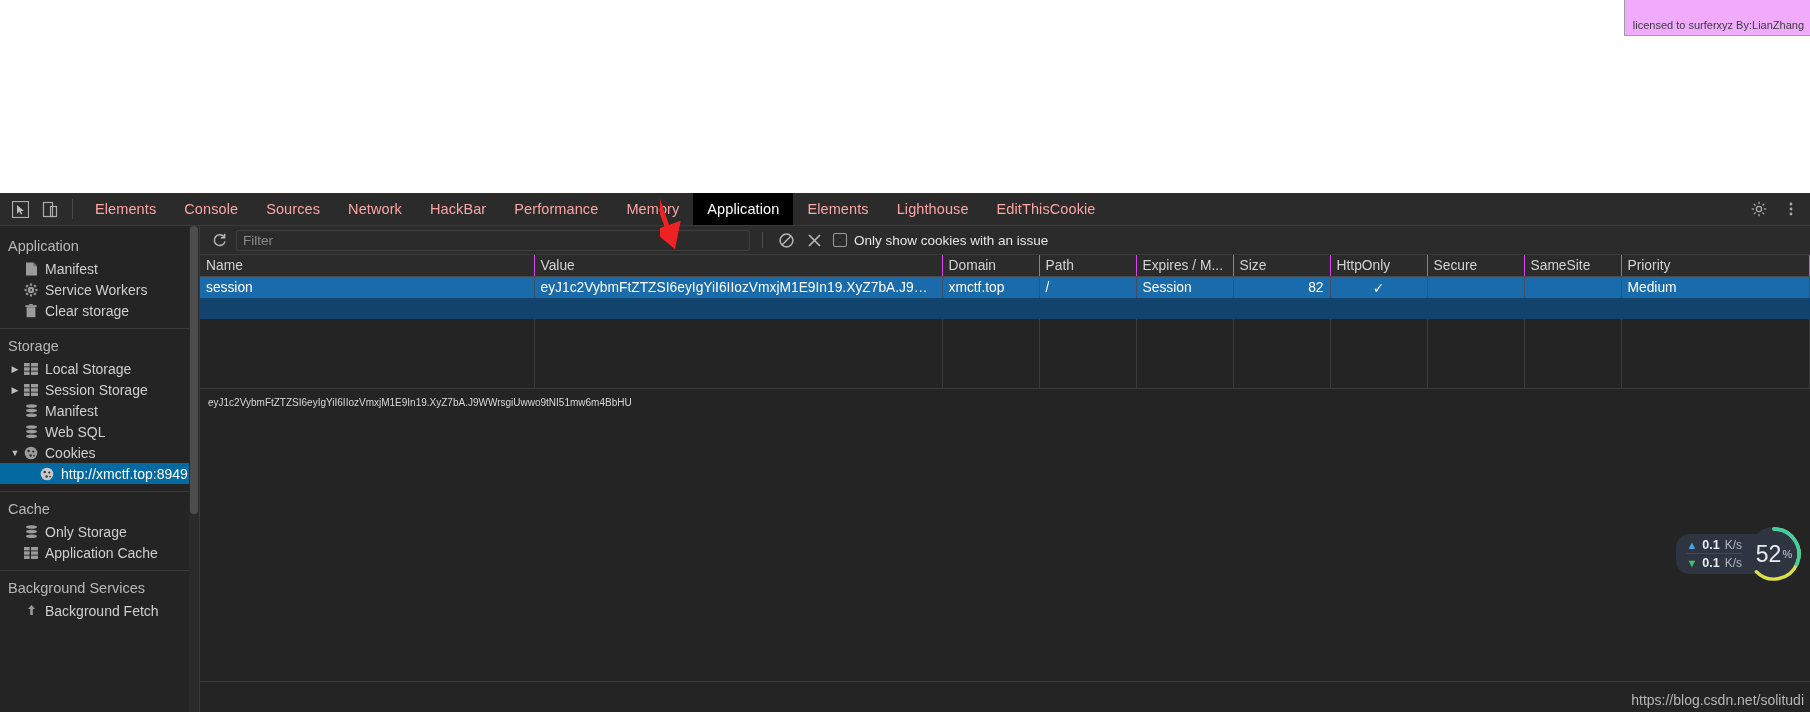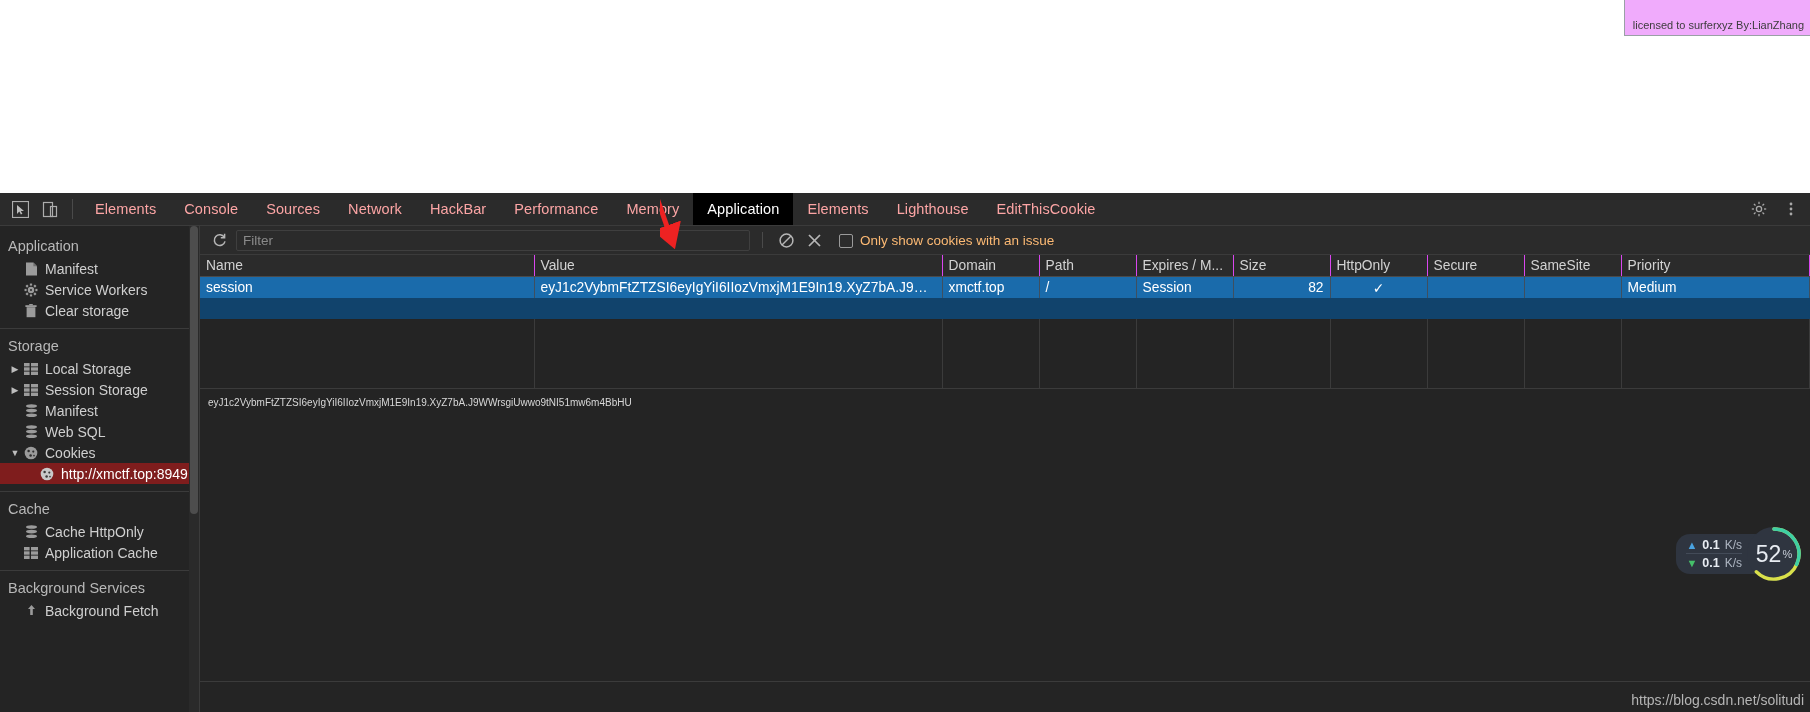--- a/index.html
+++ b/index.html
@@ -174,21 +174,21 @@
     align-items: center;
     height: 21px;
     padding-left: 22px;
     color: #cfcfcf;
     white-space: nowrap;
     font-size: 14px;
   }
   .sb-item.has-arrow { padding-left: 8px; }
   .sb-item.child { padding-left: 38px; }
   .sb-item.selected {
-    background: #7f1d1d;
+    background: #0369a1;
     color: #ffffff;
   }
   .sb-arrow {
     width: 14px;
     display: inline-flex;
     align-items: center;
     justify-content: center;
     color: #bdbdbd;
     font-size: 9px;
     flex: 0 0 14px;
@@ -241,25 +241,25 @@
     font-size: 13.5px;
   }
   .tb-sep {
     width: 1px;
     height: 16px;
     background: #4a4a4a;
     margin: 0 6px;
   }
   .tb-check {
     display: flex;
-    align-items: flex-end;
+    align-items: center;
     gap: 7px;
-    color: #fdba74;
+    color: #e5e5e5;
     font-size: 13.5px;
-    margin-left: 8px;
+    margin-left: 2px;
   }
   .checkbox {
     width: 12px; height: 12px;
     border: 1px solid #9a9a9a;
     border-radius: 2px;
     background: #2b2b2b;
   }
 
   
   .grid-wrap {
@@ -592,21 +592,21 @@
 
         <div class="sb-section-title">Cache</div>
         <div class="sb-item">
           <span class="sb-ico">
             <svg width="13" height="14" viewBox="0 0 13 14">
               <ellipse cx="6.5" cy="2" rx="5.5" ry="1.8" fill="#9b9b9b"></ellipse>
               <ellipse cx="6.5" cy="6.6" rx="5.5" ry="1.8" fill="#9b9b9b"></ellipse>
               <ellipse cx="6.5" cy="11.2" rx="5.5" ry="1.8" fill="#9b9b9b"></ellipse>
             </svg>
           </span>
-          <span class="sb-label">Cache HttpOnly</span>
+          <span class="sb-label">Only Storage</span>
         </div>
         <div class="sb-item">
           <span class="sb-ico">
             <svg width="14" height="12" viewBox="0 0 14 12">
               <rect x="0" y="0" width="5.6" height="3.4" fill="#9b9b9b"></rect>
                 <rect x="7" y="0" width="7" height="3.4" fill="#9b9b9b"></rect>
               <rect x="0" y="4.3" width="5.6" height="3.4" fill="#9b9b9b"></rect>
                 <rect x="7" y="4.3" width="7" height="3.4" fill="#9b9b9b"></rect>
               <rect x="0" y="8.6" width="5.6" height="3.4" fill="#9b9b9b"></rect>
                 <rect x="7" y="8.6" width="7" height="3.4" fill="#9b9b9b"></rect>

